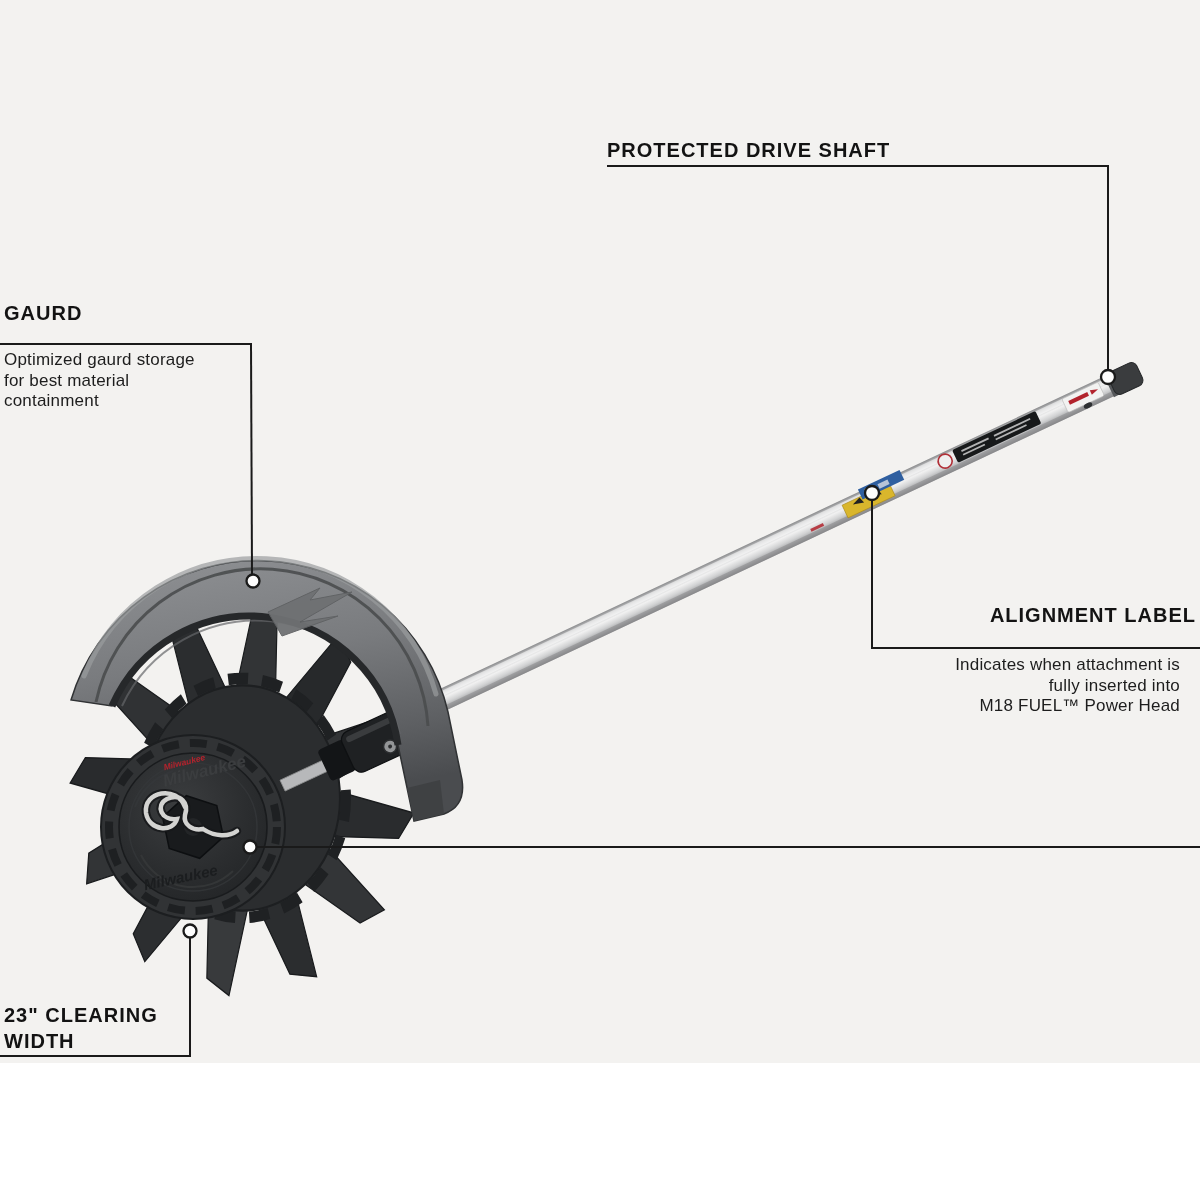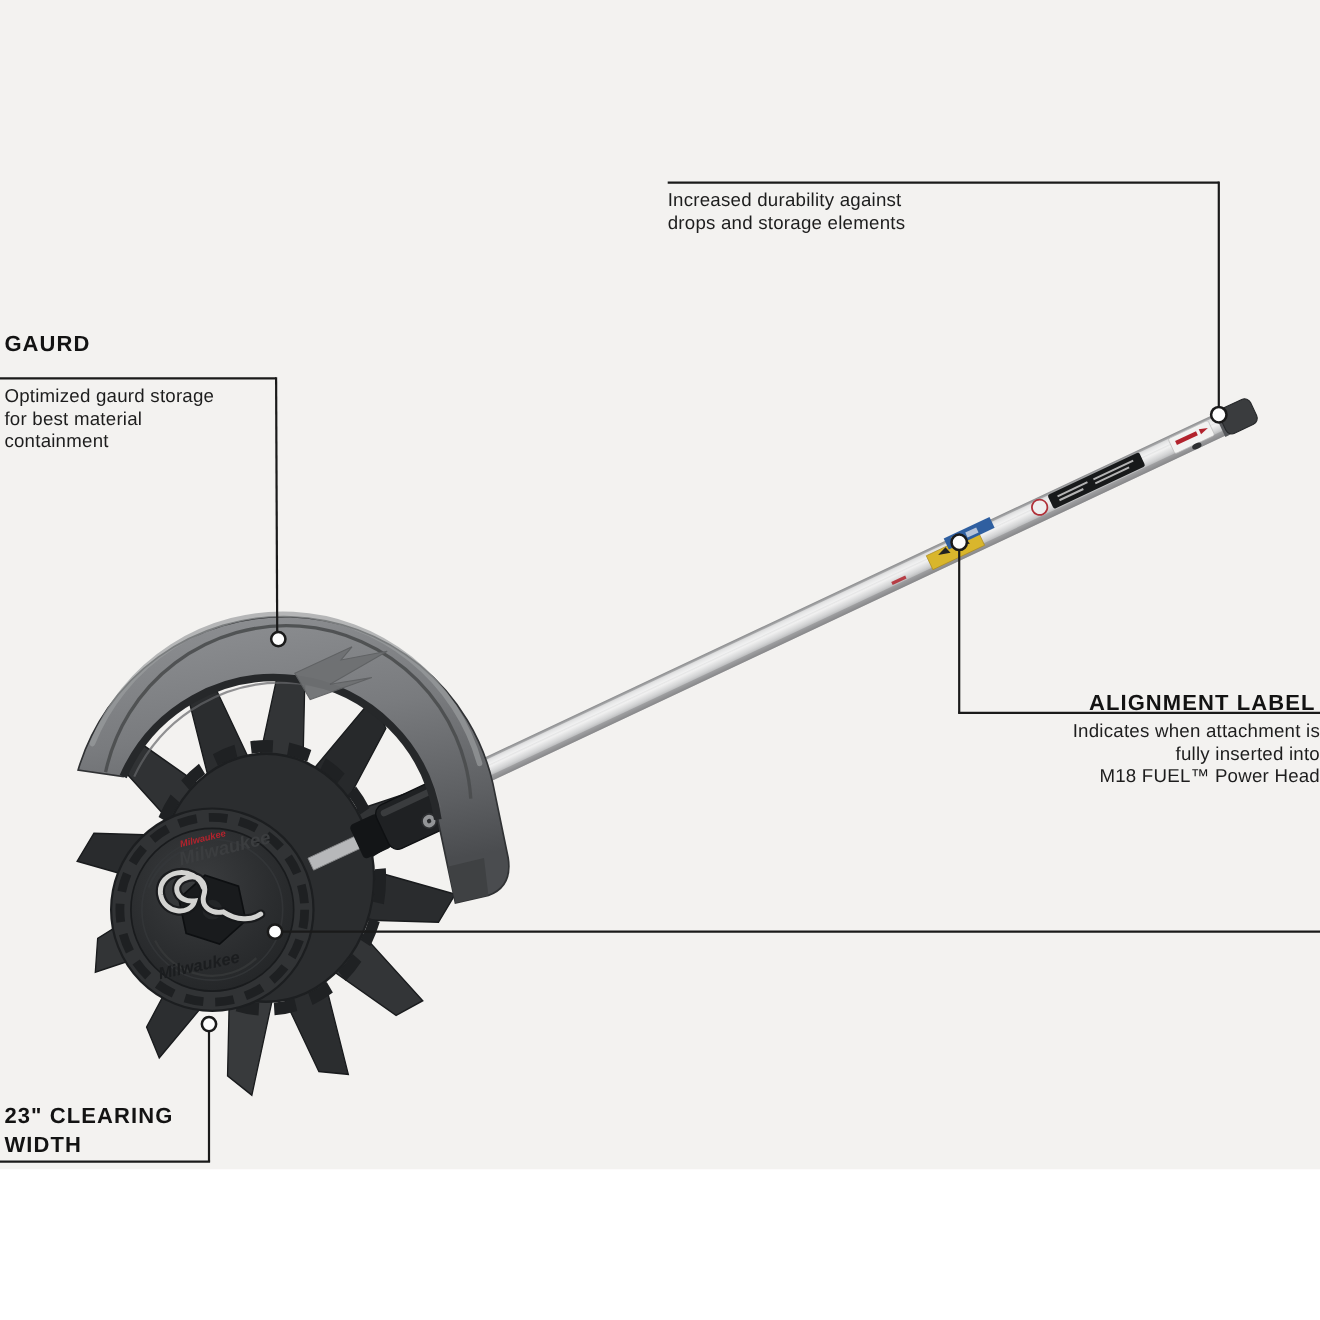--- a/index.html
+++ b/index.html
@@ -19,22 +19,22 @@
   .callout-desc{
     position:absolute;font-size:17px;line-height:20.5px;letter-spacing:.2px;
     color:#1d1d1d;white-space:pre-line;
   }
   .ta-r{text-align:right;}
   
   .pds-t{left:607px;top:137px;}
   .pds-d{left:607px;top:172px;}
   .gau-t{left:4px;top:300px;}
   .gau-d{left:4px;top:350px;}
-  .ali-t{right:4px;top:626px;text-align:right;}
-  .ali-d{right:0;top:655px;}
+  .ali-t{right:4px;top:602px;text-align:right;}
+  .ali-d{right:20px;top:655px;}
   .dru-t{right:3px;top:814px;}
   .dru-d{right:3px;top:852px;}
   .clw-t{left:4px;top:1002px;}
 </style>
 </head>
 <body>
 
 <div class="stage">
   <div class="photo-bg"></div>
 
@@ -180,22 +180,21 @@
     </g>
     <g fill="#fdfdfd" stroke="#1a1a1a" stroke-width="2.3">
       <circle cx="1108" cy="377" r="7"></circle>
       <circle cx="253" cy="581" r="6.5"></circle>
       <circle cx="872" cy="493" r="7"></circle>
       <circle cx="250" cy="847" r="6.5"></circle>
       <circle cx="190" cy="931" r="6.5"></circle>
     </g>
   </svg>
 
-  <div class="callout-desc pds-d">Increased durability against
-drops and storage elements</div>
+  <div class="callout-title pds-t">PROTECTED DRIVE SHAFT</div>
 
   <div class="callout-title gau-t">GAURD</div>
   <div class="callout-desc gau-d">Optimized gaurd storage
 for best material
 containment</div>
 
   <div class="callout-title ali-t ta-r">ALIGNMENT LABEL</div>
   <div class="callout-desc ali-d ta-r">Indicates when attachment is
 fully inserted into
 M18 FUEL™ Power Head</div>

